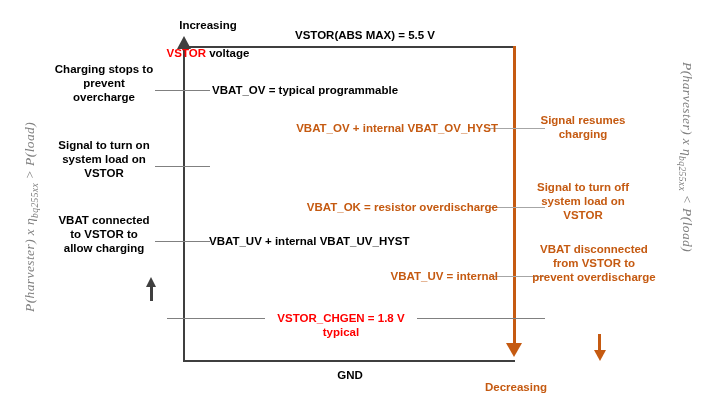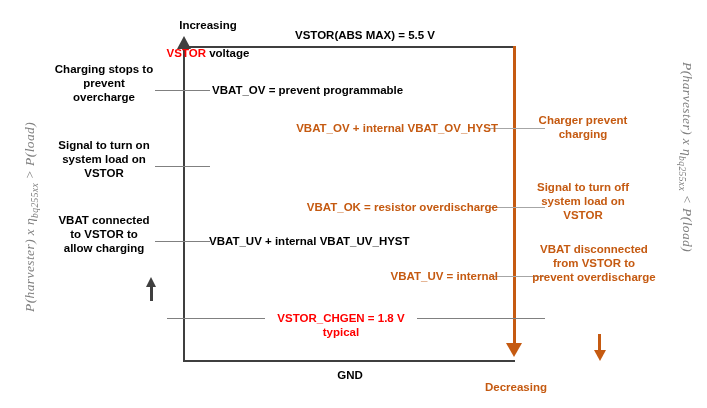--- a/index.html
+++ b/index.html
@@ -148,21 +148,21 @@
   <div class="arrow-down-orange" style="left:506px; top:343px;"></div>
 
   <div class="lbl center" style="left:148px; top:4px; width:120px;">
     <span>Increasing</span><br>
     <span class="redword">VSTOR</span><span> voltage</span>
   </div>
 
   <div class="lbl center" style="left:275px; top:28px; width:180px;">VSTOR(ABS MAX) = 5.5 V</div>
 
   <div class="tick" style="left:155px; top:90px; width:55px;"></div>
-  <div class="lbl left" style="left:212px; top:83px; width:290px;">VBAT_OV = prevent programmable</div>
+  <div class="lbl left" style="left:212px; top:83px; width:290px;">VBAT_OV = typical programmable</div>
 
   <div class="tick" style="left:155px; top:166px; width:55px;"></div>
 
   <div class="tick" style="left:155px; top:241px; width:55px;"></div>
   <div class="lbl left" style="left:209px; top:234px; width:300px;">VBAT_UV + internal VBAT_UV_HYST</div>
 
   <div class="tick-orange" style="left:490px; top:128px; width:55px;"></div>
   <div class="lbl right orange" style="left:258px; top:121px; width:240px;">VBAT_OV + internal VBAT_OV_HYST</div>
 
   <div class="tick-orange" style="left:490px; top:207px; width:55px;"></div>
@@ -191,21 +191,21 @@
 VSTOR</div>
 
   <div class="lbl center" style="left:48px; top:213px; width:112px;">VBAT connected
 to VSTOR to
 allow charging</div>
 
   <div class="arrow-up-small" style="left:146px; top:277px;"></div>
   <div class="arrow-up-small-stem" style="left:150px; top:287px; height:14px;"></div>
 
 
-  <div class="lbl center orange" style="left:524px; top:113px; width:118px;">Charger prevent
+  <div class="lbl center orange" style="left:524px; top:113px; width:118px;">Signal resumes
 charging</div>
 
   <div class="lbl center orange" style="left:524px; top:180px; width:118px;">Signal to turn off
 system load on
 VSTOR</div>
 
   <div class="lbl center orange" style="left:524px; top:242px; width:140px;">VBAT disconnected
 from VSTOR to
 prevent overdischarge</div>
 

